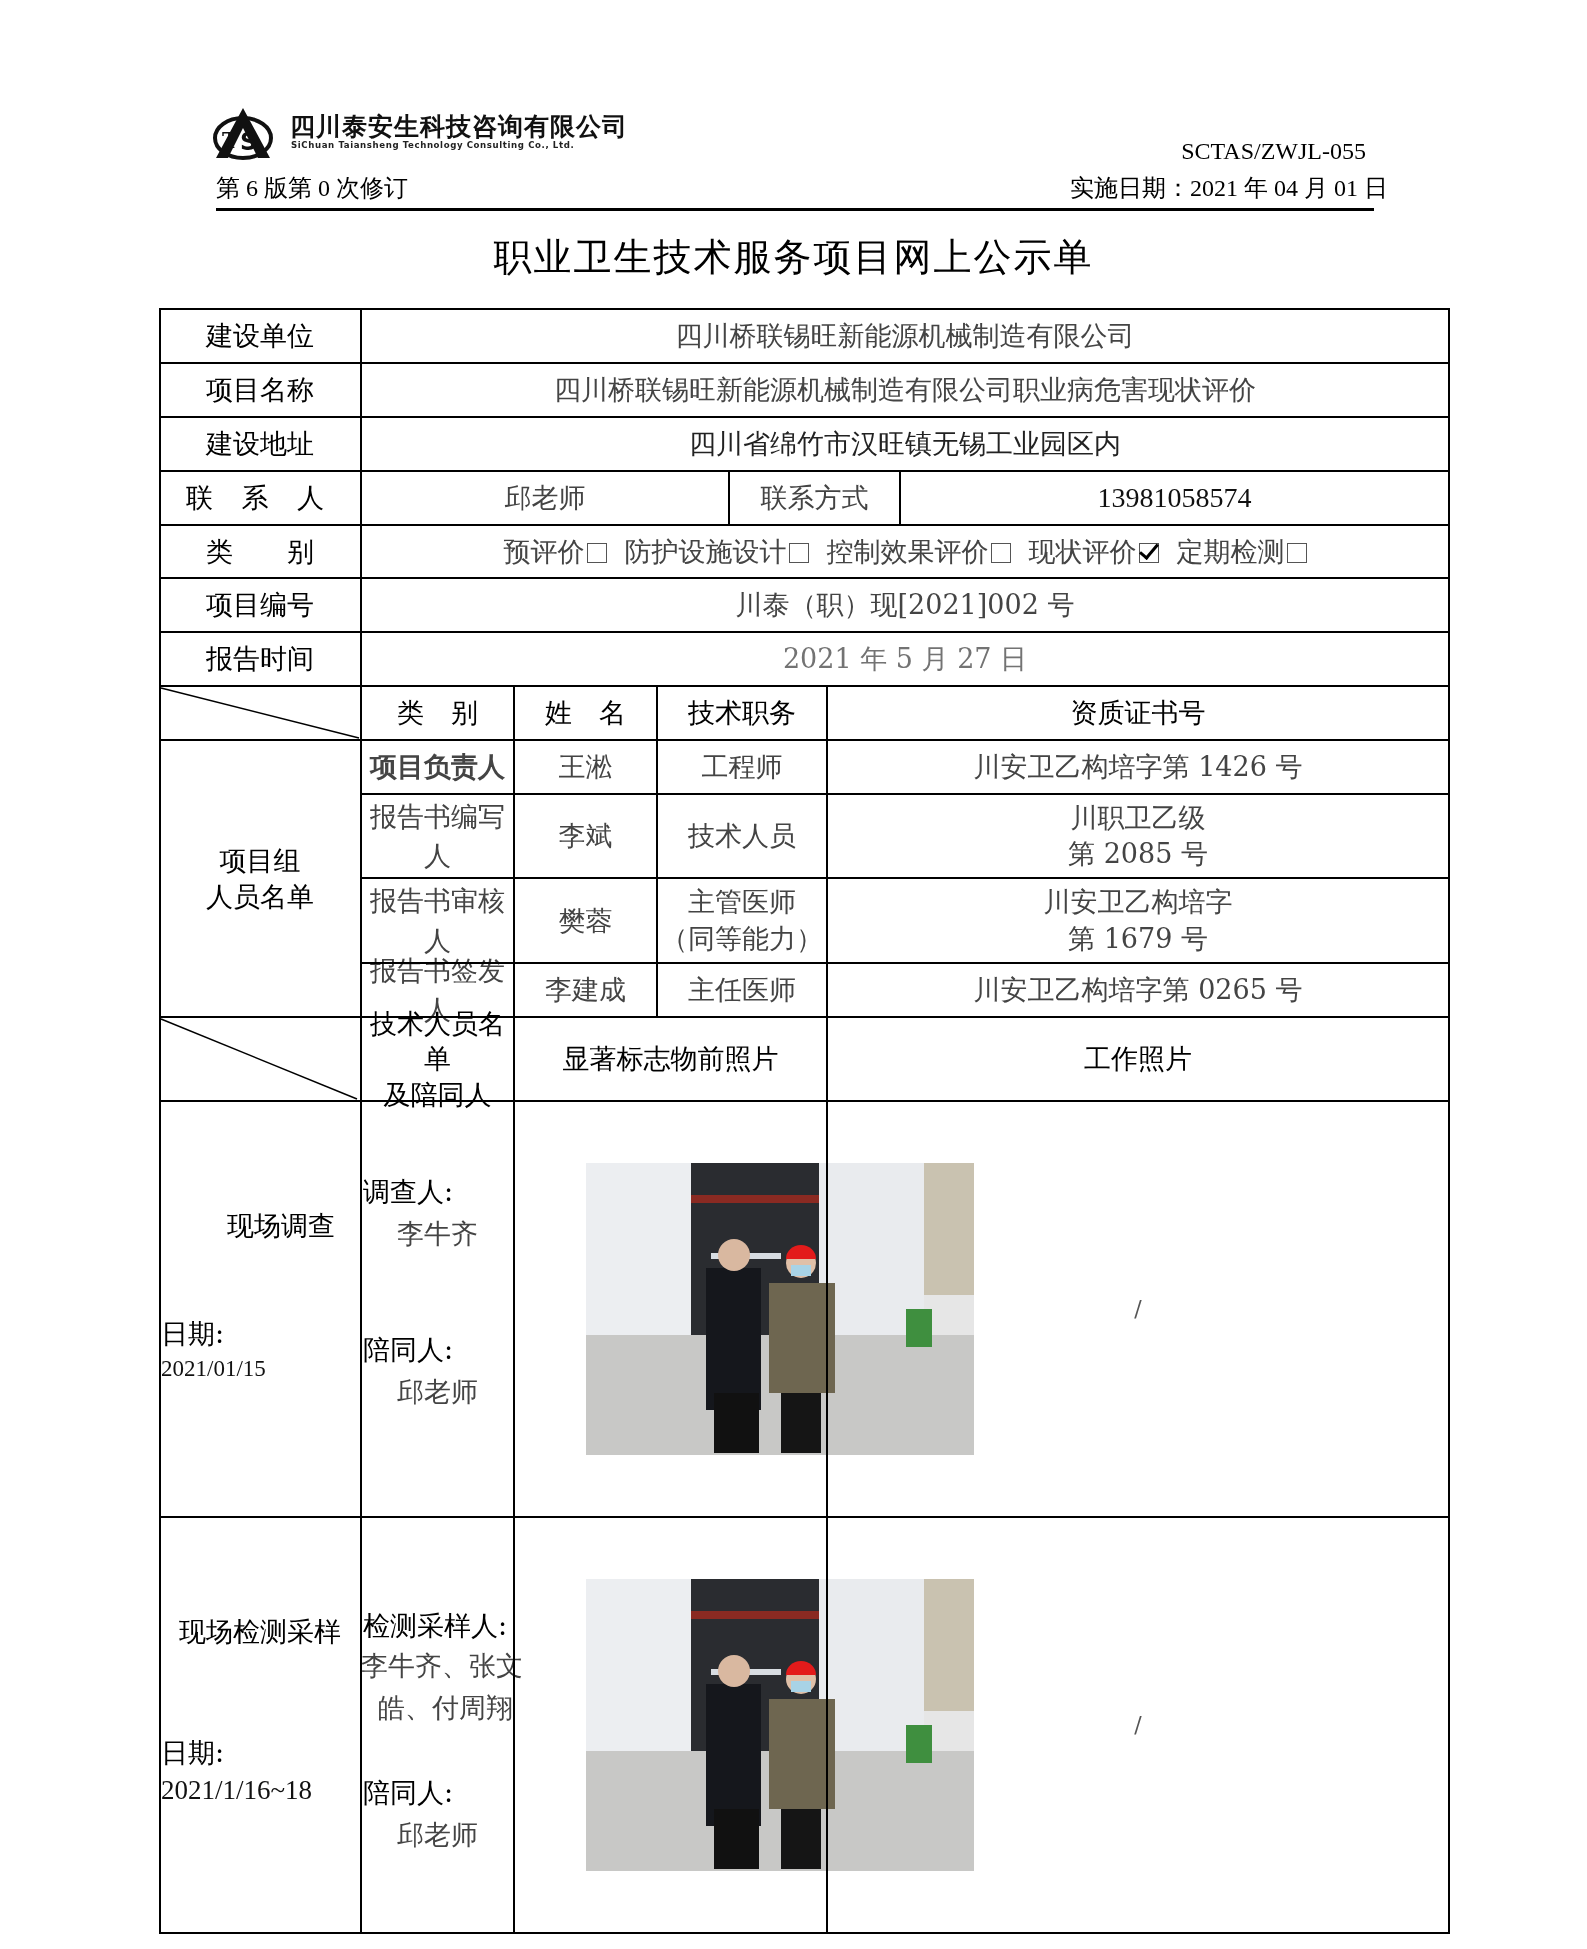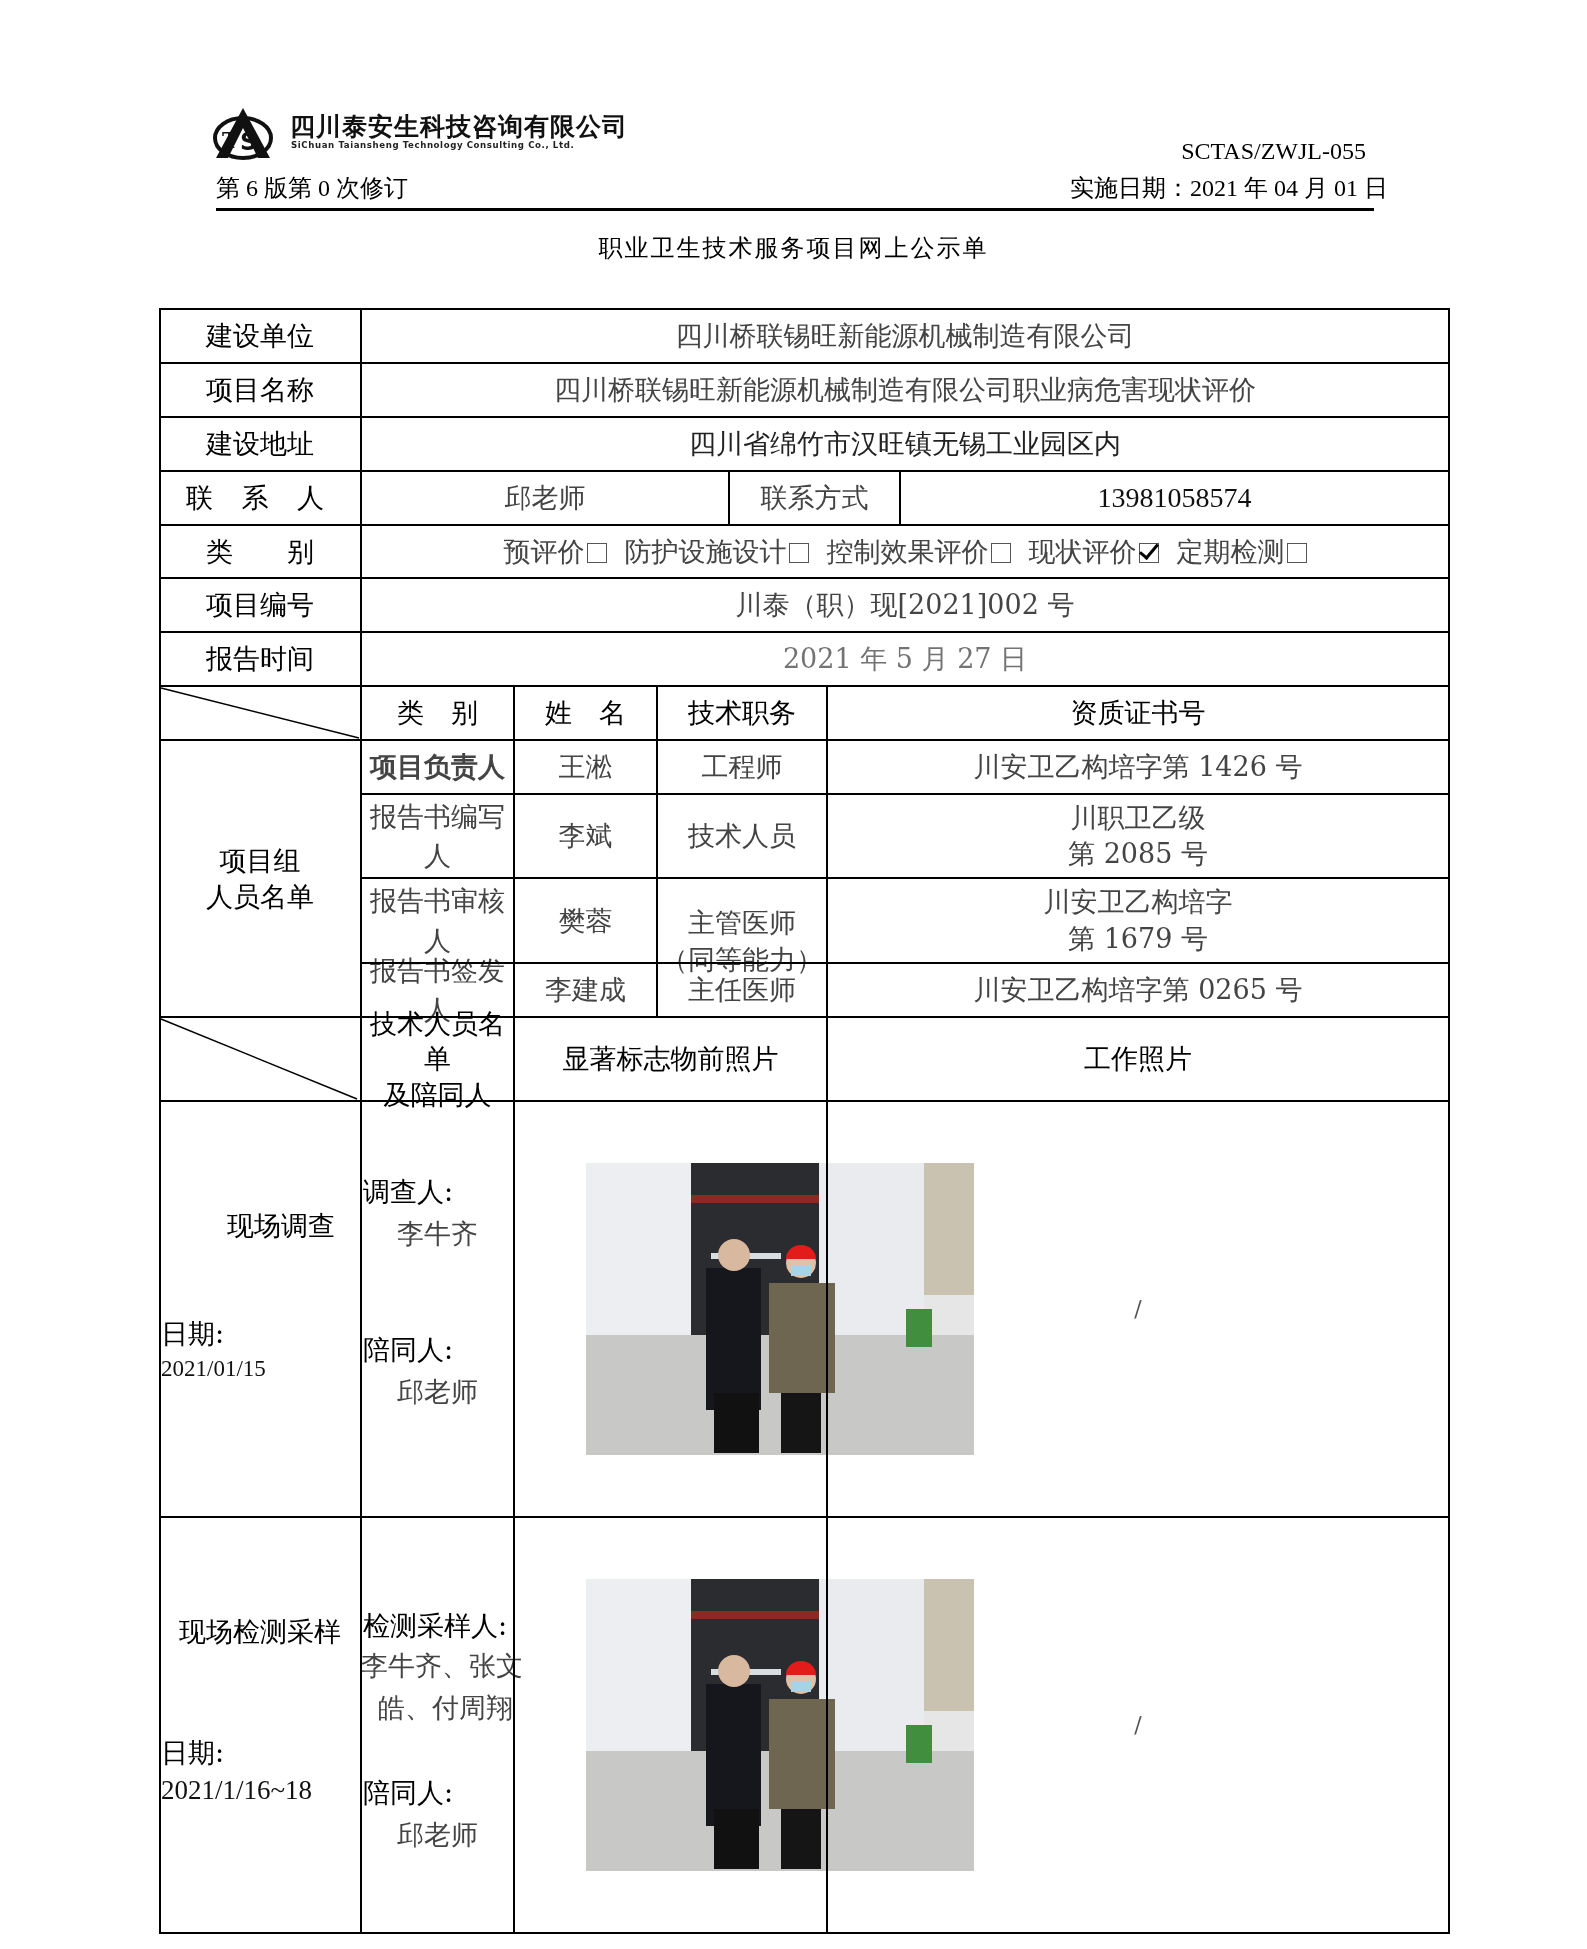--- a/index.html
+++ b/index.html
@@ -10,21 +10,21 @@
   
   .logo-mark { left:212px; top:106px; width:62px; height:56px; }
   .logo-cn { left:290px; top:110px; font-family:"DejaVu Sans","Liberation Sans",sans-serif;
              font-weight:bold; font-size:25px; letter-spacing:1px; color:#111; white-space:nowrap; }
   .logo-en { left:291px; top:140px; font-family:"DejaVu Sans","Liberation Sans",sans-serif;
              font-weight:bold; font-size:8.6px; letter-spacing:0.6px; color:#222; white-space:nowrap; }
   .doc-code { right:221px; top:138px; font-size:24px; font-family:"Liberation Serif","DejaVu Serif",serif; white-space:nowrap; }
   .revision { left:216px; top:172px; font-size:24px; font-family:"Liberation Serif","DejaVu Serif",serif; white-space:nowrap; }
   .impl-date { right:199px; top:172px; font-size:24px; font-family:"Liberation Serif","DejaVu Serif",serif; white-space:nowrap; }
   .head-rule { left:216px; top:208px; width:1158px; height:3px; background:#000; }
-  .doc-title { left:0; width:1587px; top:232px; text-align:center; font-size:24px; letter-spacing:2px;
+  .doc-title { left:0; width:1587px; top:232px; text-align:center; font-size:38px; letter-spacing:2px;
                font-family:"DejaVu Serif","Liberation Serif",serif; }
 
   
   .tbl { position:absolute; left:159px; top:308px; width:1290px; }
   .cell { position:absolute; box-sizing:border-box; display:flex; align-items:center; justify-content:center;
           text-align:center; line-height:1.45; }
   .lbl { font-size:27px; color:#000; font-family:"DejaVu Serif","Liberation Serif",serif; }
   .val { font-size:27px; color:#444; font-family:"DejaVu Serif","Liberation Serif",serif; font-weight:normal; }
   .num { font-family:"Liberation Serif","DejaVu Serif",serif; font-size:28px; color:#111; }
   .hl { position:absolute; background:#000; height:2px; }
@@ -109,21 +109,21 @@
   <div class="cell val" style="left:202px;top:486px;width:153px;height:84px;">报告书编写人</div>
   <div class="cell val" style="left:355px;top:486px;width:143px;height:84px;">李斌</div>
   <div class="cell val" style="left:498px;top:486px;width:170px;height:84px;">技术人员</div>
   <div class="cell val" style="left:668px;top:486px;width:622px;height:84px;flex-direction:column;line-height:1.35;">
     <span>川职卫乙级</span>
       <span>第 2085 号</span>
   </div>
 
   <div class="cell val" style="left:202px;top:570px;width:153px;height:85px;">报告书审核人</div>
   <div class="cell val" style="left:355px;top:570px;width:143px;height:85px;">樊蓉</div>
-  <div class="cell val" style="left:498px;top:570px;width:170px;height:85px;flex-direction:column;line-height:1.35;margin-top:21px;">
+  <div class="cell val" style="left:498px;top:570px;width:170px;height:85px;flex-direction:column;line-height:1.35;">
     <span>主管医师</span>
       <span>（同等能力）</span>
   </div>
   <div class="cell val" style="left:668px;top:570px;width:622px;height:85px;flex-direction:column;line-height:1.35;">
     <span>川安卫乙构培字</span>
       <span>第 1679 号</span>
   </div>
 
   <div class="cell val" style="left:202px;top:655px;width:153px;height:54px;">报告书签发人</div>
   <div class="cell val" style="left:355px;top:655px;width:143px;height:54px;">李建成</div>

